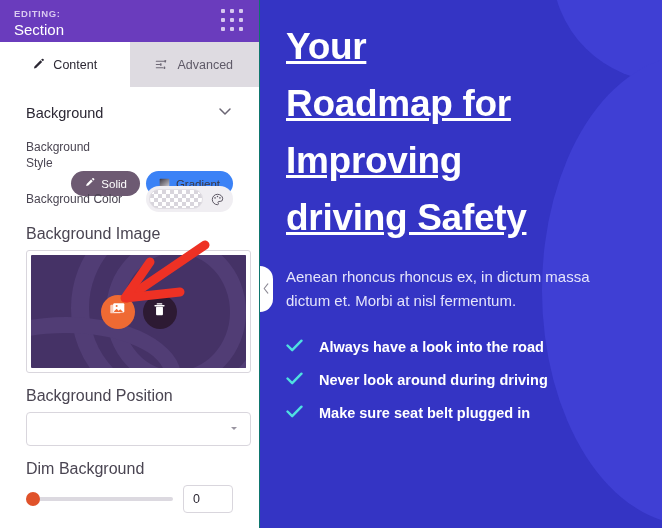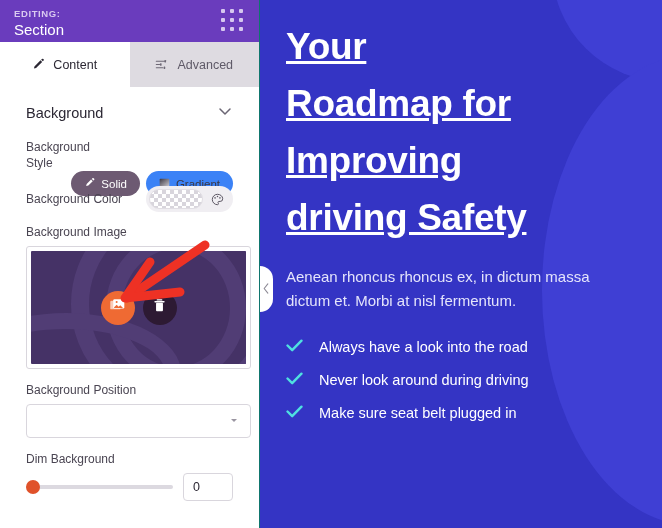--- a/index.html
+++ b/index.html
@@ -76,21 +76,21 @@
     width: 54px; height: 20px; border-radius: 10px; border: 1px solid #e0dde3;
     background-color: #ffffff;
     background-image:
       linear-gradient(45deg, #d8d5dc 25%, transparent 25%, transparent 75%, #d8d5dc 75%),
       linear-gradient(45deg, #d8d5dc 25%, transparent 25%, transparent 75%, #d8d5dc 75%);
     background-size: 8px 8px; background-position: 0 0, 4px 4px;
     cursor: pointer;
   }
   .palette-btn { width: 20px; height: 20px; display: flex; align-items: center; justify-content: center; cursor: pointer; }
 
-  .field-label { font-size: 12px; color: #4a4552; margin-bottom: 7px; }
+  .field-label { font-size: 16px; color: #4a4552; margin-bottom: 7px; }
 
   
   .thumb-outer {
     width: 225px; height: 123px; padding: 4px; background: #ffffff;
     border: 1px solid #d9d6dd; border-radius: 3px; position: relative;
     box-shadow: 0 0 0 1px #ffffff inset;
   }
   .thumb {
     width: 100%; height: 100%; background: #453266; position: relative;
     overflow: hidden; border-radius: 1px;
@@ -154,21 +154,21 @@
     color: #ffffff; letter-spacing: -0.3px; text-decoration: underline;
   }
   .pv-p {
     position: relative; z-index: 2;
     font-size: 15px; line-height: 24px; color: #e4e4fb;
     margin-top: 19px; max-width: 330px;
   }
   .pv-list { position: relative; z-index: 2; margin-top: 26px; }
   .pv-li {
     display: flex; align-items: center; gap: 16px;
-    font-size: 14.5px; color: #ffffff; margin-bottom: 17px;
+    font-size: 14.5px; color: #ffffff; margin-bottom: 17px; font-weight: bold;
   }
   .check { flex: 0 0 16px; }
 
   .collapse-tab {
     position: absolute; left: 0px; top: 266px; width: 13px; height: 46px;
     background: #ffffff; border-radius: 0 22px 22px 0; z-index: 30;
     display: flex; align-items: center; justify-content: center; cursor: pointer;
   }
   .collapse-tab svg { margin-left: -1px; }
 </style>

